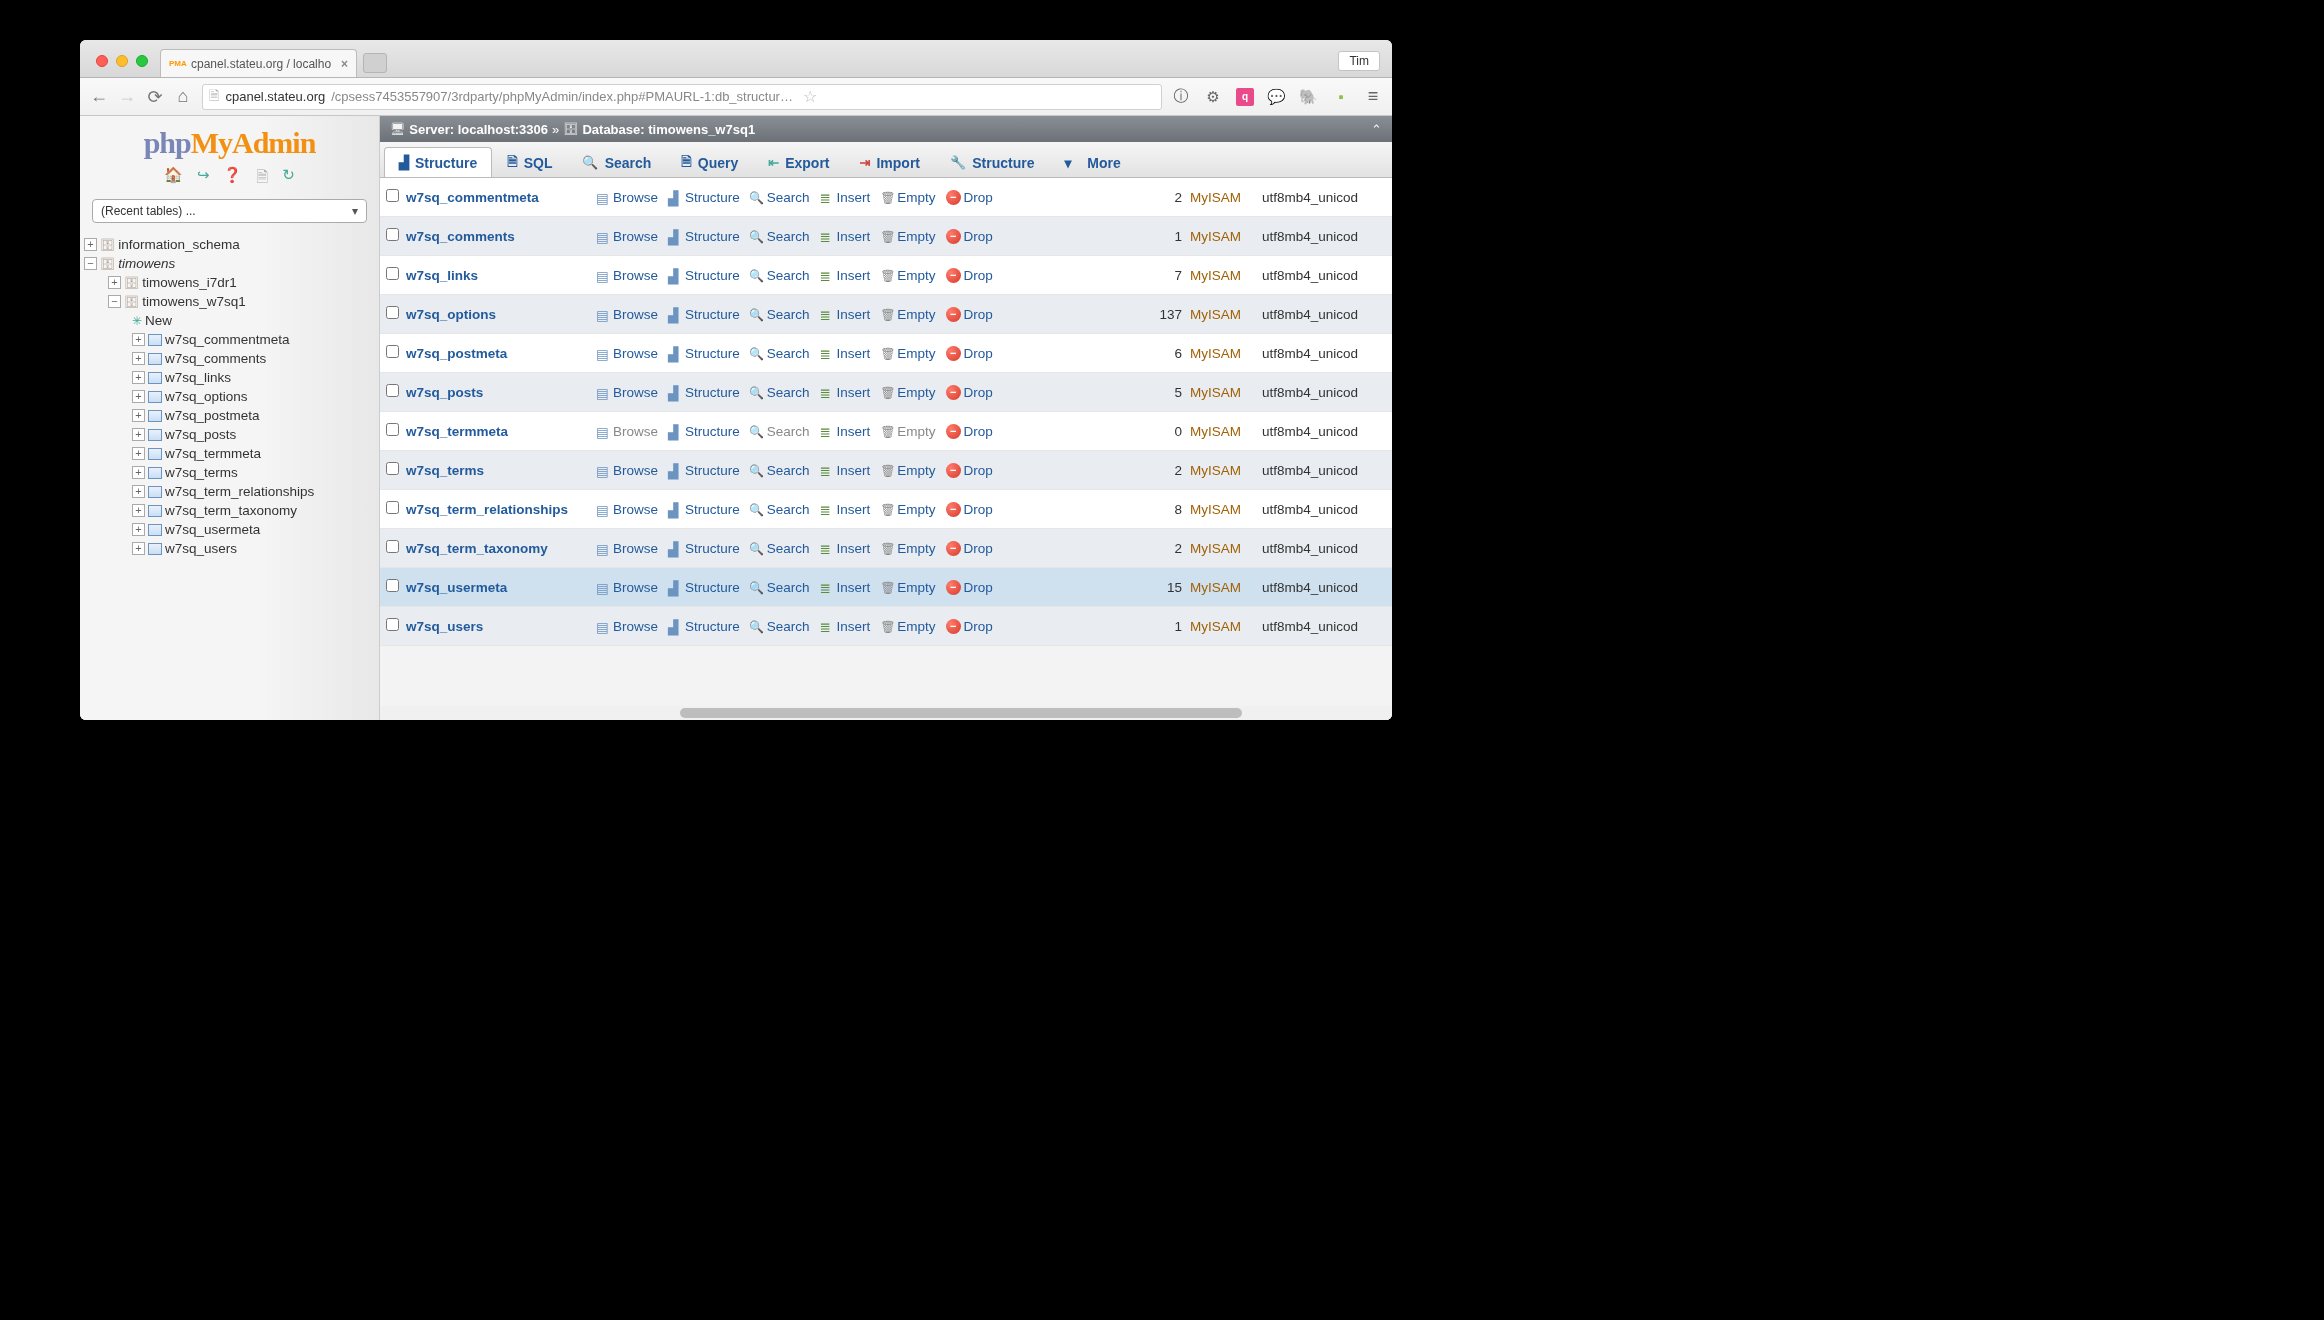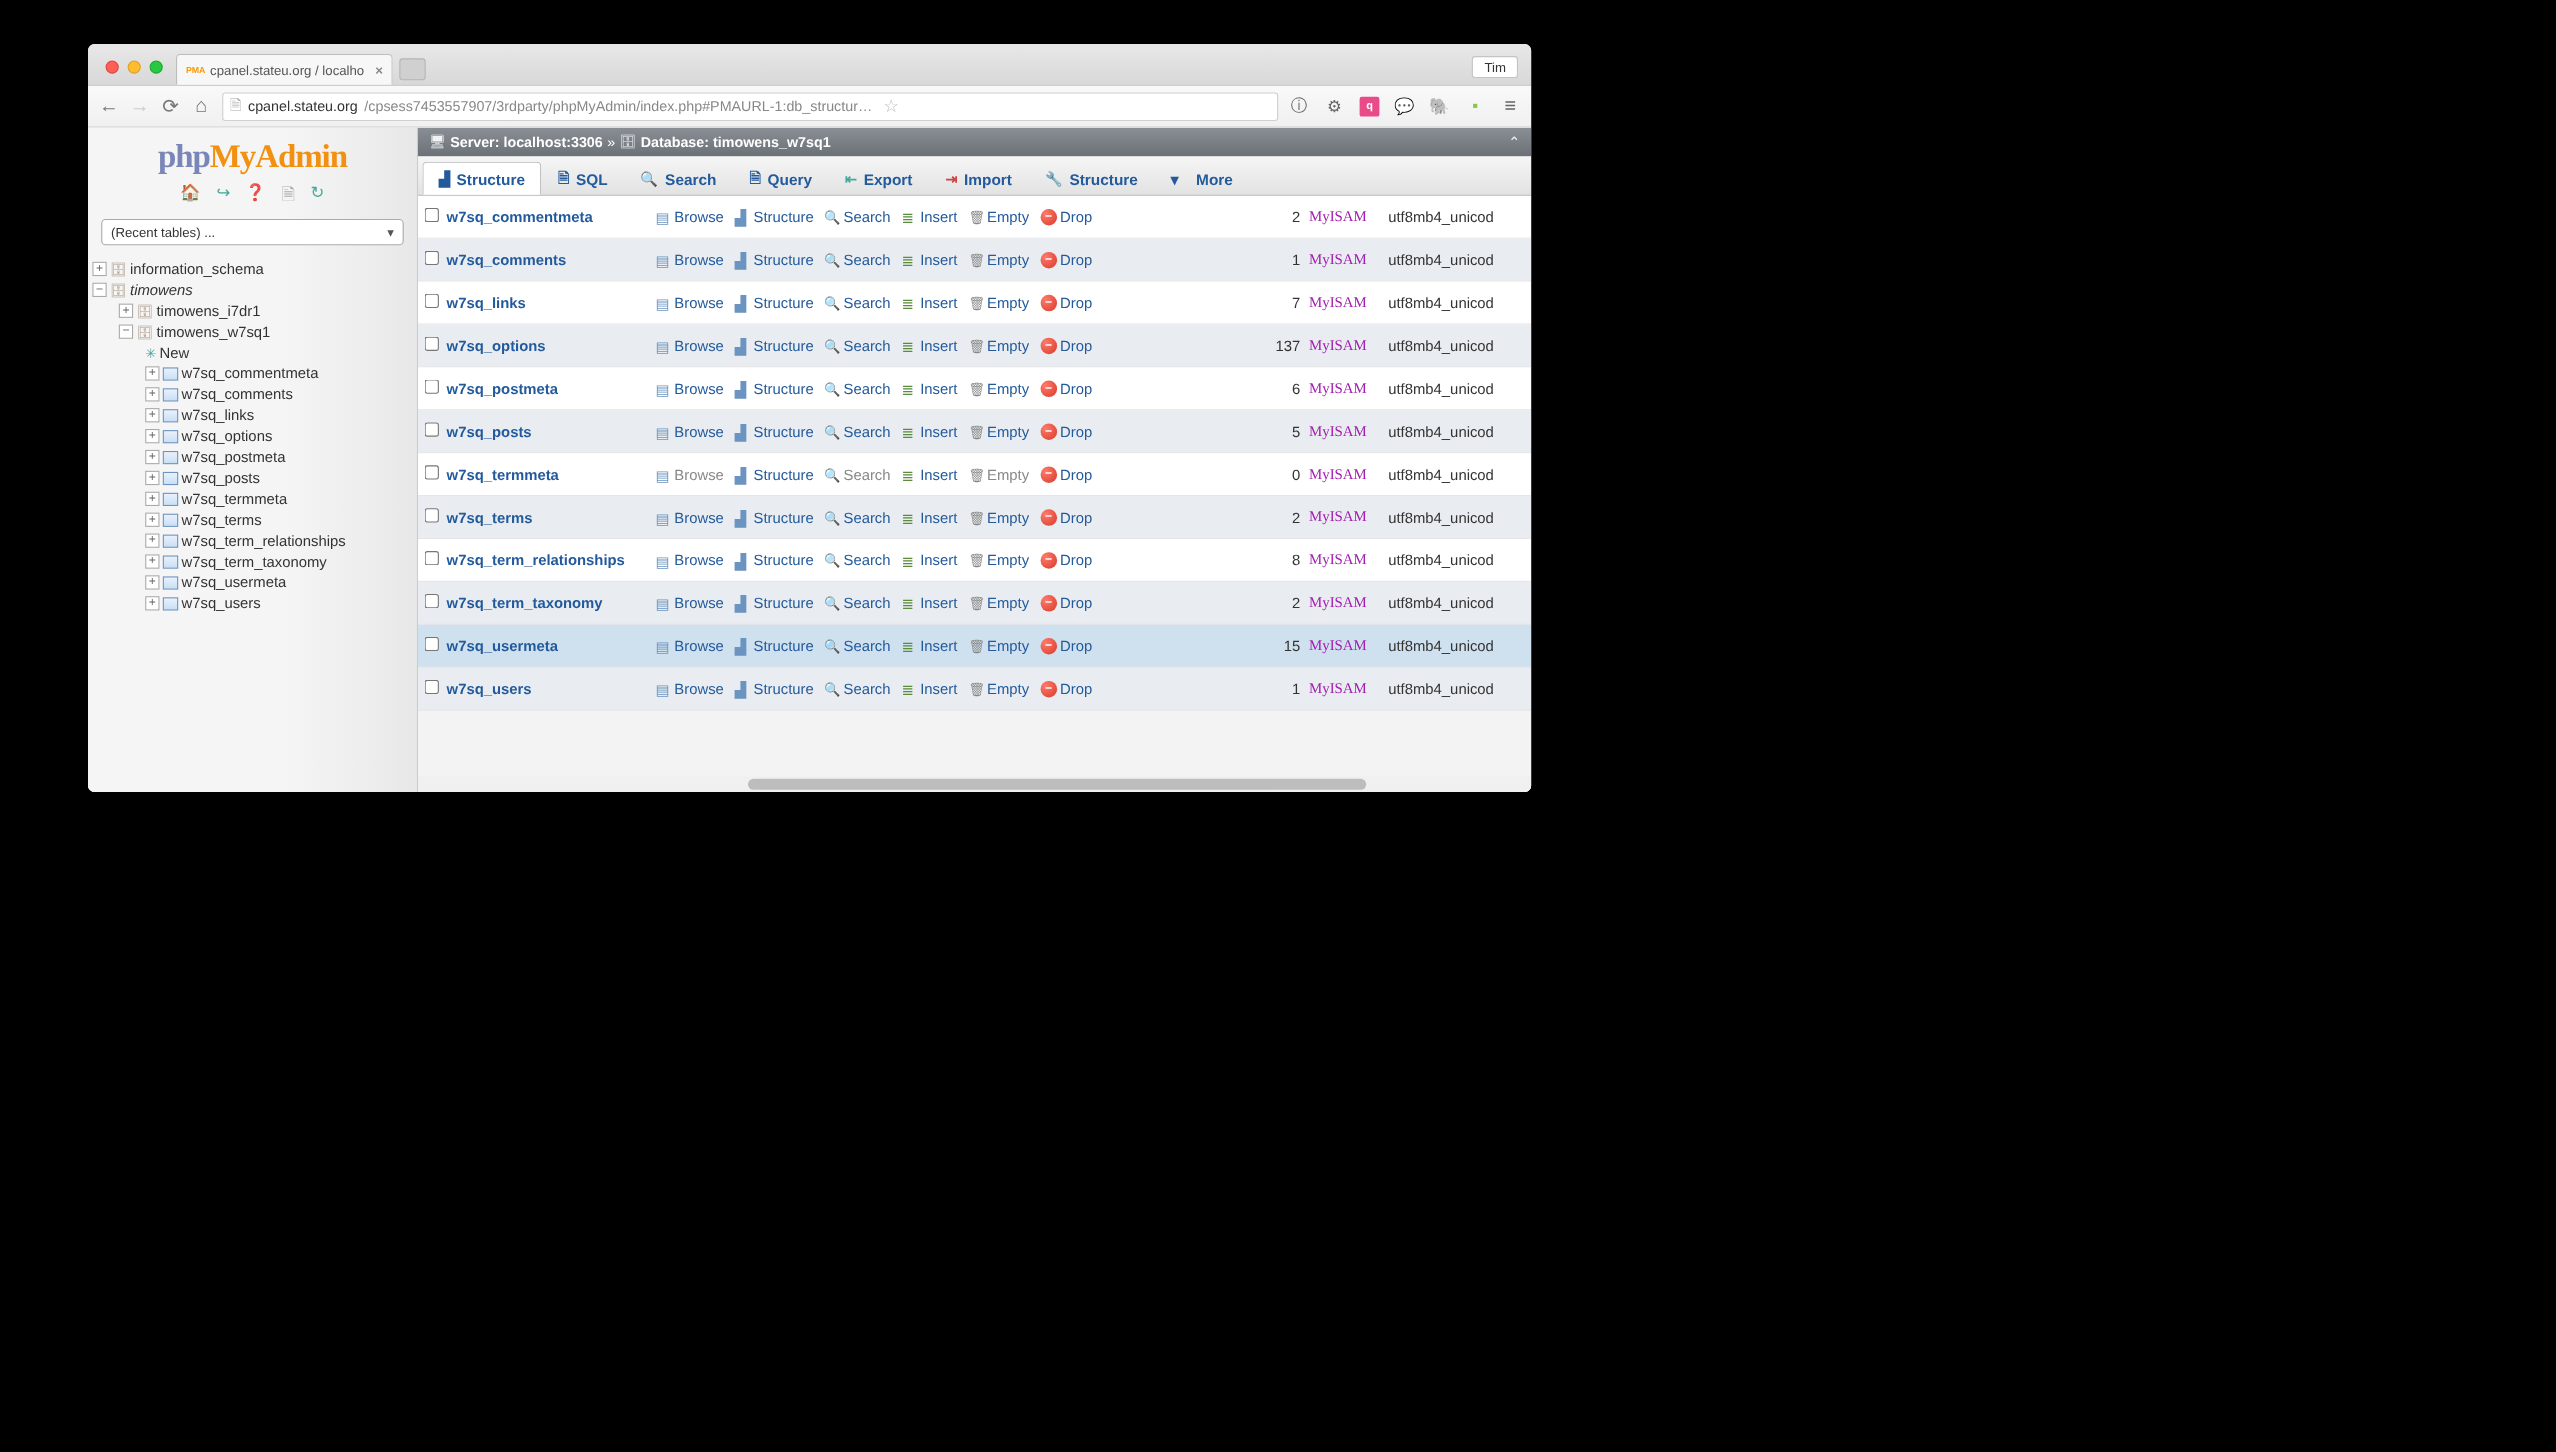--- a/index.html
+++ b/index.html
@@ -72,21 +72,21 @@
   .tbl-body{overflow-y:auto;flex:1;}
   .row { display:grid; grid-template-columns: 26px 190px 1fr 54px 72px 130px; align-items:center; height:39px; border-bottom:1px solid #e6e6e6; font-size:13.5px;}
   .row.odd{background:#fff;} .row.even{background:#e9edf1;}
   .row.hover{background:#cfe0ef;}
   .row .cb{padding-left:6px;}
   .row .tname{color:#235a9c;font-weight:bold;}
   .row .actions{display:flex;gap:10px;align-items:center;}
   .row .act{color:#235a9c;display:inline-flex;align-items:center;gap:3px;white-space:nowrap;}
   .row .act.dim{color:#888;}
   .row .rcount{text-align:right;padding-right:8px;color:#333;}
-  .row .type{color:#a21caf;font-family:Liberation Serif, serif;}
+  .row .type{color:#a16207;}
   .row .coll{color:#333;}
   .drop-ico{width:15px;height:15px;border-radius:50%;background:radial-gradient(circle at 30% 30%,#ff7a6b,#d63a2a);display:inline-flex;align-items:center;justify-content:center;color:#fff;font-size:11px;font-weight:bold;}
   
   .hscroll{height:14px;background:#f0f0f0;display:flex;}
   .hscroll .track{flex:1;background:#f0f0f0;position:relative;}
   .hscroll .thumb{position:absolute;left:300px;right:150px;top:2px;height:10px;background:#bdbdbd;border-radius:5px;}
   
   .mini{display:inline-block;width:14px;height:14px;vertical-align:middle;}
   .mini.browse::before{content:"▤";color:#6c94c0;}
   .mini.struct::before{content:"▟";color:#6c94c0;}

